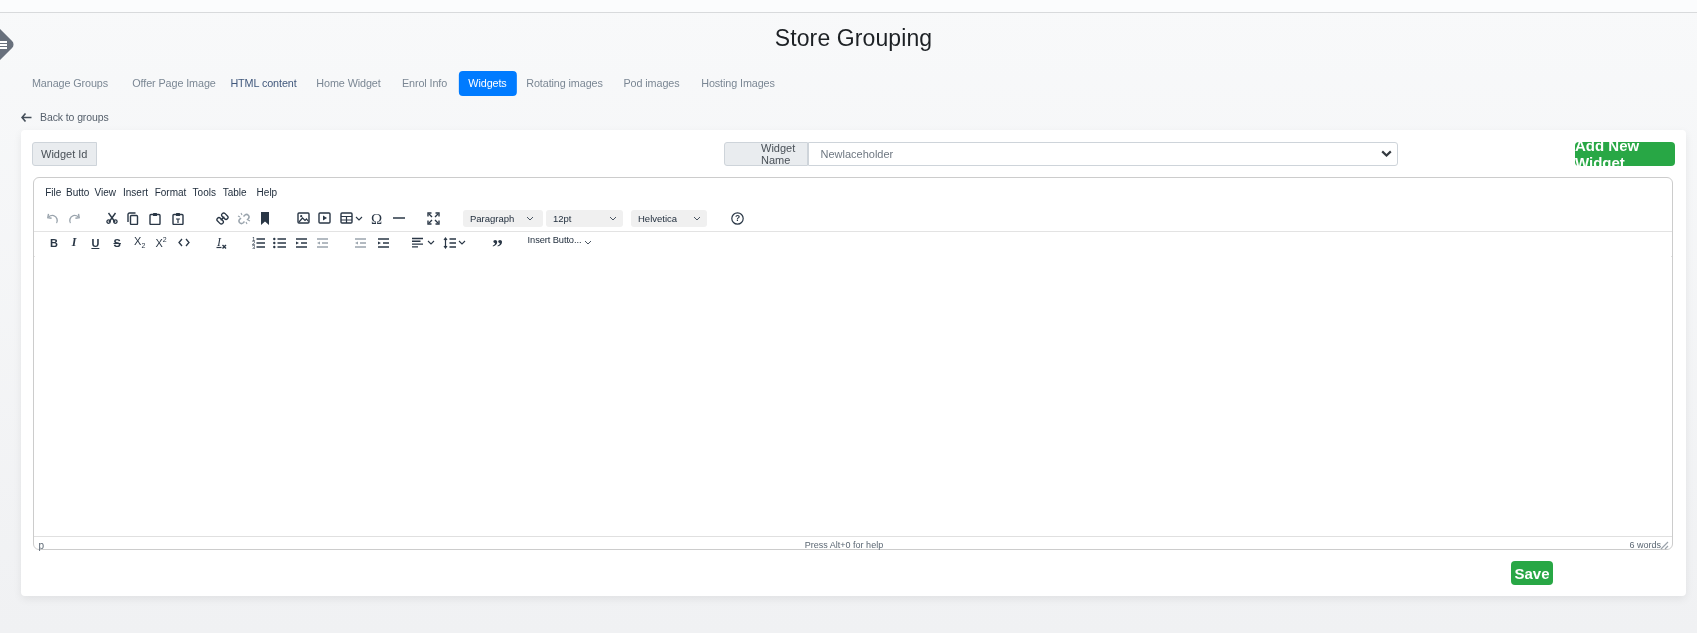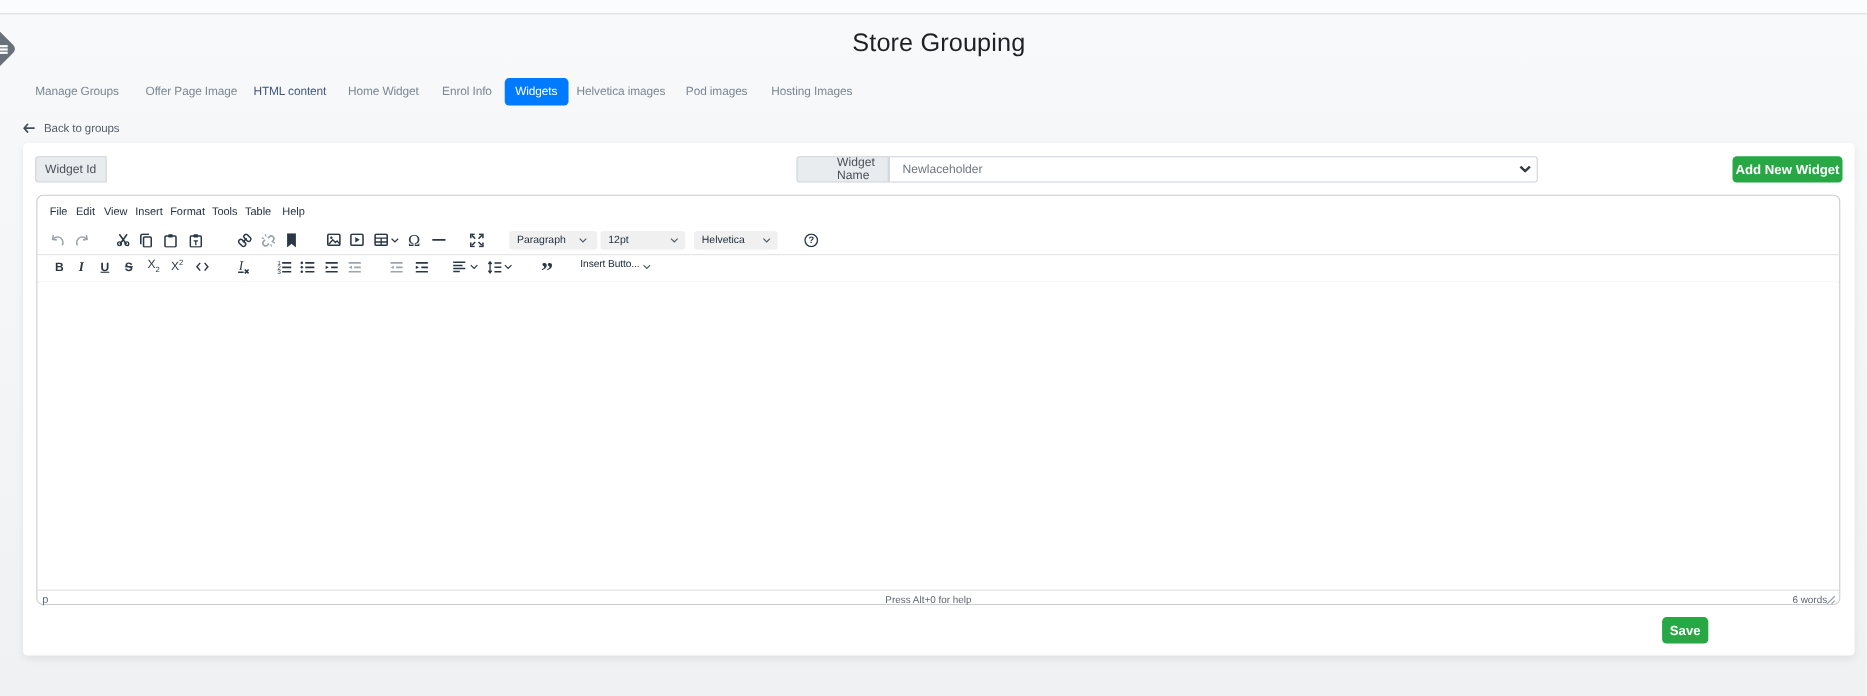--- a/index.html
+++ b/index.html
@@ -18,21 +18,21 @@
 .back svg { vertical-align:-1px; margin-right:8px; }
 .card { position:absolute; left:21px; top:130px; width:1665px; height:466px; background:#fff; border-radius:4px; box-shadow:0 3px 8px rgba(0,0,0,0.07); }
 
 .ig-label { position:absolute; top:11.5px; height:24px; background:#e9ecef; border:1px solid #ced4da; border-radius:3px 0 0 3px; font-size:11px; color:#495057; display:flex; align-items:center; justify-content:center; }
 .ig-sel { position:absolute; top:11.5px; height:24px; background:#fff; border:1px solid #ced4da; border-radius:0 3px 3px 0; font-size:11px; color:#6e7781; line-height:22px; padding-left:11.5px; }
 .ig-sel svg.chev { position:absolute; right:5px; top:7px; }
 #lbl1 { left:11px; width:64.5px; }
 #sel1 { left:75.5px; width:609px; }
 #lbl2 { left:703px; width:84px;padding-left:36px; }
 #sel2 { left:787px; width:590px; }
-.btn-green { position:absolute; background:#28a745; color:#fff; border-radius:4px; font-size:12px; font-weight:bold; display:flex; align-items:center; justify-content:center; }
+.btn-green { position:absolute; background:#28a745; color:#fff; border-radius:4px; font-size:15px; font-weight:bold; display:flex; align-items:center; justify-content:center; }
 #addnew { left:1554px; top:11.5px; width:100px; height:24.5px; }
 #save { left:1490px; top:431px; width:42px; height:24px; }
 
 .editor { position:absolute; left:12px; top:46.5px; width:1640px; height:373.5px; border:1px solid #cccccc; border-radius:6px; background:#fff; }
 .menubar { position:absolute; left:0; top:9px; font-size:10px; color:#222f3e; }
 .menubar span { position:absolute; transform:translateX(-50%); white-space:nowrap; }
 .tdiv { position:absolute; left:0; width:1638px; height:0; border-top:1px solid #e3e3e3; }
 .ic { position:absolute; width:24px; height:24px; display:flex; align-items:center; justify-content:center; }
 .tsel { position:absolute; top:32.5px; height:16.5px; background:#f0f0f0; border-radius:3px; font-size:9.5px; color:#222f3e; display:flex; align-items:center; padding:0 7px; }
 .tsel .cv { position:absolute; right:6px; top:6px; }
@@ -54,40 +54,40 @@
     <div></div>
   </div>
 <div class="title">Store Grouping</div>
 <div class="tabs">
   <a style="left:70px">Manage Groups</a>
   <a style="left:174px">Offer Page Image</a>
   <a class="htmlc" style="left:263.5px">HTML content</a>
   <a style="left:348.5px">Home Widget</a>
   <a style="left:424.5px">Enrol Info</a>
   <a class="active" style="left:487.5px">Widgets</a>
-  <a style="left:564.5px">Helvetica images</a>
+  <a style="left:564.5px">Rotating images</a>
   <a style="left:651.5px">Pod images</a>
   <a style="left:738px">Hosting Images</a>
 </div>
 <div class="back"><svg width="11" height="9" viewBox="0 0 11 9">
       <path d="M4.5 0.5 L1 4.5 L4.5 8.5 M1 4.5 H10.5" stroke="#444e59" stroke-width="1.6" fill="none"></path>
     </svg>Back to groups</div>
 <div class="card">
   <div class="ig-label" id="lbl1">Widget Id</div>
   <div class="ig-label" id="lbl2">Widget Name</div>
   <div class="ig-sel" id="sel2">Newlaceholder
     <svg class="chev" width="11" height="7" viewBox="0 0 11 7">
         <path d="M1.2 1.4 L5.5 5.5 L9.8 1.4" stroke="#343a40" stroke-width="2.2" fill="none"></path>
       </svg>
   </div>
   <div class="btn-green" id="addnew">Add New Widget</div>
   <div class="editor" id="editor">
       <div class="menubar">
         <span style="left:19.3px">File</span>
-        <span style="left:43.7px">Edit</span>
+        <span style="left:43.7px">Butto</span>
         <span style="left:71.2px">View</span>
         <span style="left:101.5px">Insert</span>
         <span style="left:136.5px">Format</span>
         <span style="left:170.3px">Tools</span>
         <span style="left:200.6px">Table</span>
         <span style="left:232.9px">Help</span>
       </div>
       <div class="tdiv" style="top:53px"></div>
       <div class="tdiv" style="top:78px"></div>
       <div class="content"></div>

